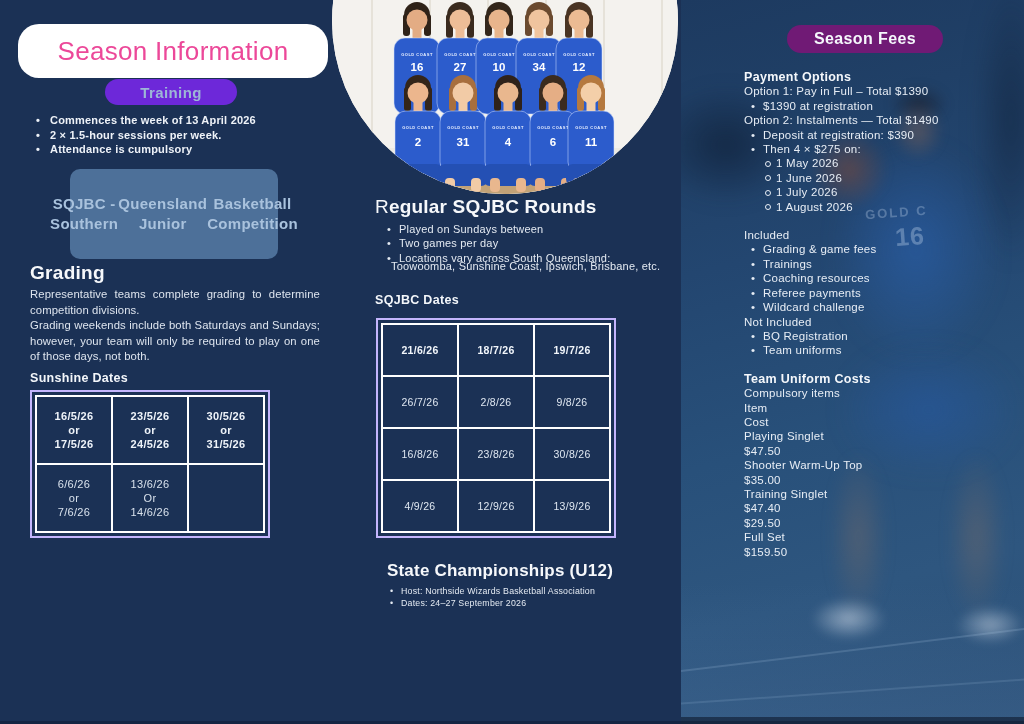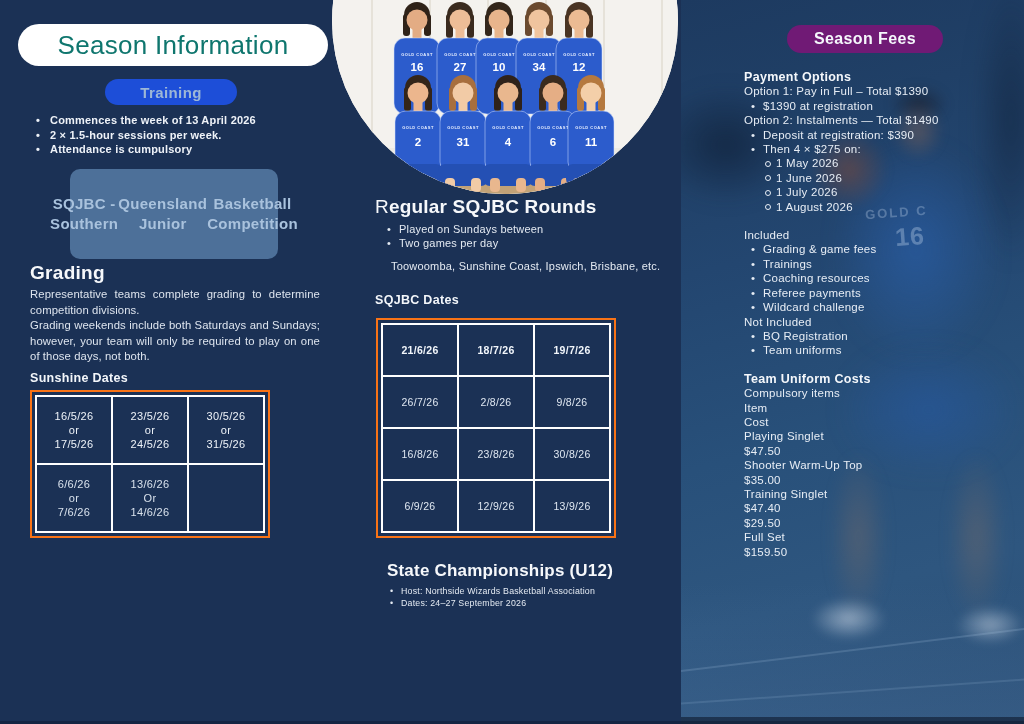--- a/index.html
+++ b/index.html
@@ -4,28 +4,28 @@
 <style>
   * { margin:0; padding:0; box-sizing:border-box; }
   html,body { background:#0e1b30; }
   body { font-family:"Liberation Sans","DejaVu Sans",sans-serif; }
   .page {
     position:relative; width:1024px; height:724px;
     background:#1b3155; overflow:hidden;
   }
   
   .title-pill {
-    position:absolute; left:18px; top:24px; width:310px; height:42px;
+    position:absolute; left:18px; top:24px; width:310px; height:54px;
     background:#ffffff; border-radius:21px;
     display:flex; align-items:center; justify-content:center;
-    font-size:26px; font-weight:500; color:#0f766e; letter-spacing:.3px;
+    font-size:26px; font-weight:500; color:#ec4899; letter-spacing:.3px;
   }
   .training-pill {
     position:absolute; left:105px; top:79px; width:132px; height:26px;
-    background:#1d4ed8; border-radius:13px;
+    background:#6d28d9; border-radius:13px;
     display:flex; align-items:center; justify-content:center;
     font-size:15px; font-weight:bold; color:#9db7d6; letter-spacing:.4px;
   }
   .training-list { position:absolute; left:28px; top:113px; width:300px; list-style:none; }
   .training-list li {
     position:relative; padding-left:22px; font-size:11px; font-weight:bold;
     color:#eef2f8; line-height:14.5px; letter-spacing:.2px;
   }
   .training-list li::before { content:"•"; position:absolute; left:8px; top:0; font-size:11px; }
   .sqjbc-box {
@@ -36,29 +36,29 @@
     text-align:center;
   }
   .grading-h { position:absolute; left:30px; top:262px; font-size:19px; font-weight:bold; color:#f6f8fb; letter-spacing:.3px; }
   .grading-p {
     position:absolute; left:30px; top:287px; width:290px;
     font-size:11.3px; color:#dde4ee; line-height:15.6px; text-align:justify; letter-spacing:.1px;
   }
   .grading-p p { margin:0; }
   .grading-dates-h { position:absolute; left:30px; top:371px; font-size:12.5px; font-weight:bold; color:#f3f6fa; letter-spacing:.3px; }
   
-  .date-table-wrap { position:absolute; border:2px solid #f97316; padding:3px; background:transparent; }
+  .date-table-wrap { position:absolute; border:2px solid #c4b5fd; padding:3px; background:transparent; }
   .date-table { border-collapse:collapse; }
   .date-table td {
     border:2px solid #ffffff; text-align:center; vertical-align:middle;
     color:#eef3f9; letter-spacing:.3px;
   }
   .grading-table-wrap { left:30px; top:390px; }
   .grading-table td { width:76px; height:68px; font-size:11px; line-height:14px; }
-  .grading-table tr.r1 td { font-weight:normal; }
+  .grading-table tr.r1 td { font-weight:bold; }
   .grading-table tr.r2 td { font-weight:normal; color:#d8e1ec; }
   
   .photo-circle {
     position:absolute; left:332px; top:-152px; width:346px; height:346px;
     border-radius:50%; overflow:hidden; background:#f4f2ee;
   }
   .rounds-h { position:absolute; left:375px; top:196px; font-size:19px; color:#f6f8fb; letter-spacing:.2px; }
   .rounds-h .light { font-weight:400; }
   .rounds-h .bold { font-weight:bold; }
   .rounds-list { position:absolute; left:383px; top:222px; width:290px; list-style:none; }
@@ -327,20 +327,21 @@
     </svg>
   </div>
 
   <div class="rounds-h">
     <span class="light">R</span><span class="bold">egular SQJBC Rounds</span>
   </div>
 
   <ul class="rounds-list">
     <li>Played on Sundays between</li>
     <li>Two games per day</li>
+    <li>Locations vary across South Queensland:</li>
   </ul>
   <div class="rounds-note">Toowoomba, Sunshine Coast, Ipswich, Brisbane, etc.</div>
 
   <div class="sqjbc-dates-h">SQJBC Dates</div>
 
   <div class="date-table-wrap mid-table-wrap">
     <table class="date-table mid-table">
       <tbody>
           <tr class="r1">
         <td>21/6/26</td>
@@ -351,21 +352,21 @@
         <td>26/7/26</td>
         <td>2/8/26</td>
         <td>9/8/26</td>
       </tr>
       <tr>
         <td>16/8/26</td>
         <td>23/8/26</td>
         <td>30/8/26</td>
       </tr>
       <tr>
-        <td>6/9/26</td>
+        <td>4/9/26</td>
         <td>12/9/26</td>
         <td>13/9/26</td>
       </tr>
     </tbody>
       </table>
   </div>
 
   <div class="champ-h">State Championships (U12)</div>
   <ul class="champ-list">
     <li>Host: Northside Wizards Basketball Association</li>

